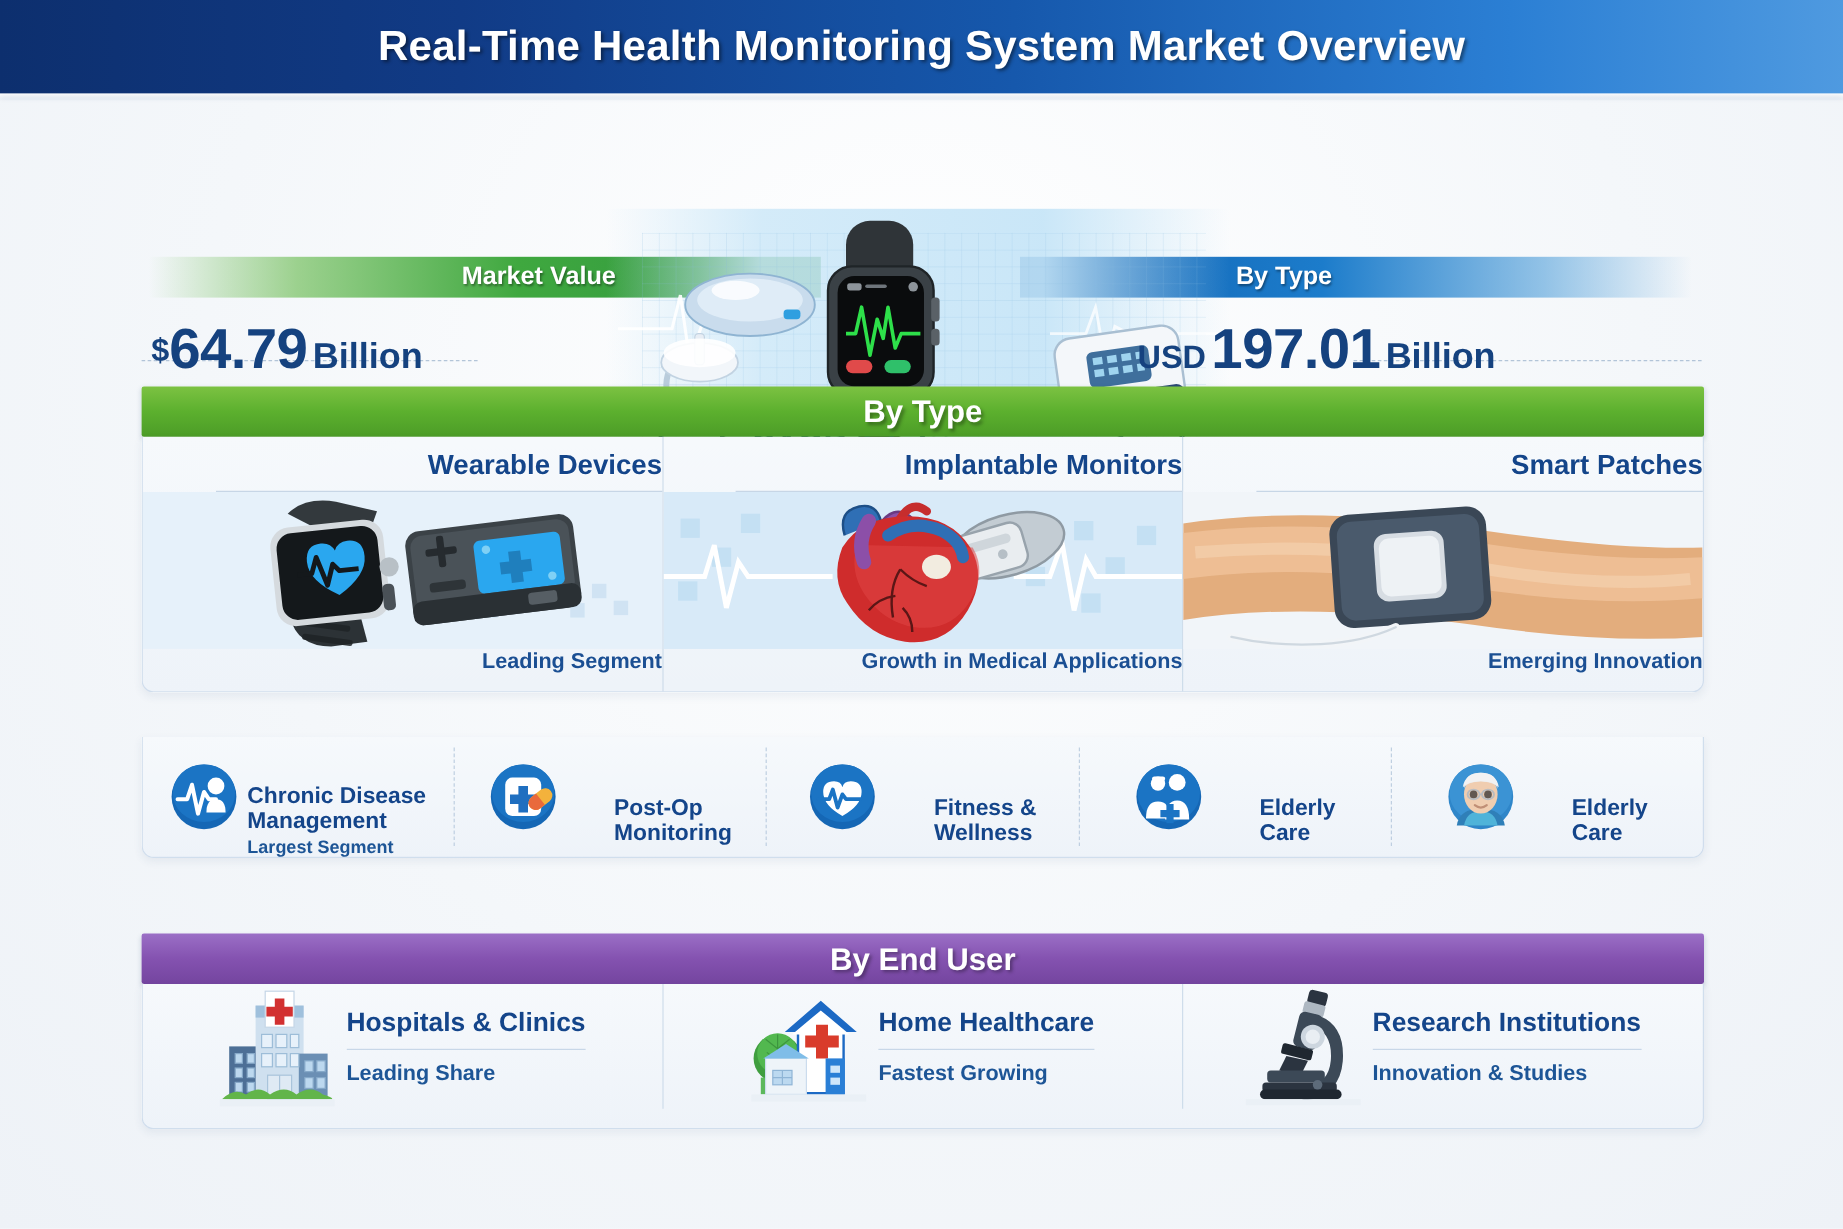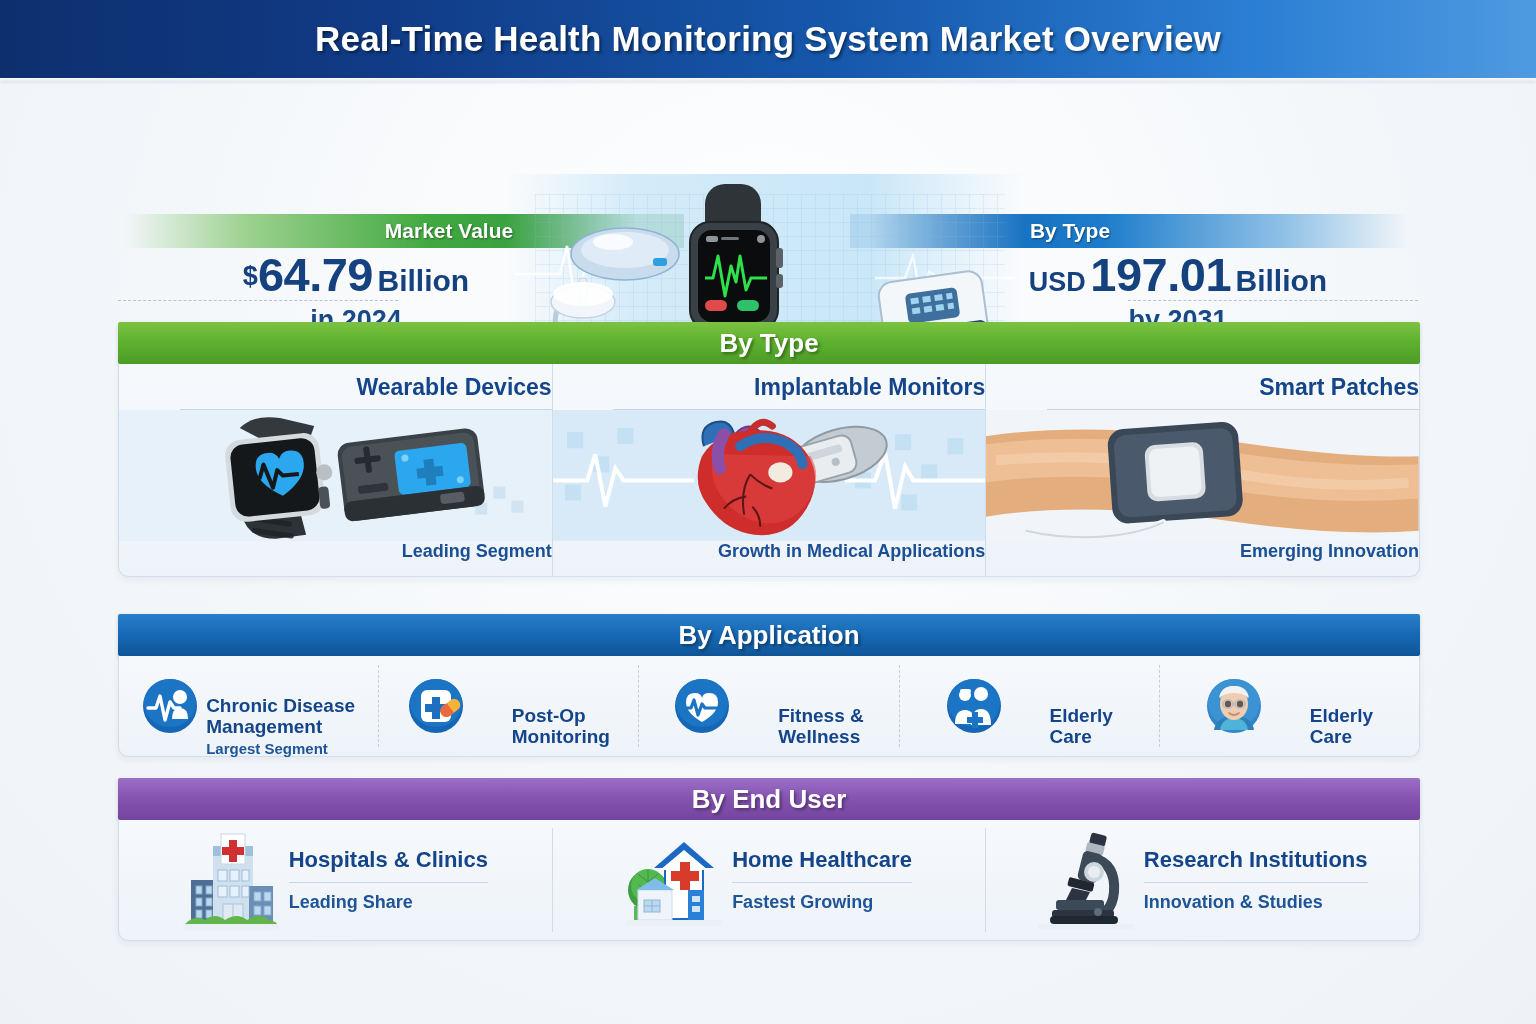--- a/index.html
+++ b/index.html
@@ -46,21 +46,21 @@
     left:124px; width:560px;
     background:linear-gradient(90deg,rgba(126,196,106,0) 0%,rgba(108,188,84,.65) 22%,#3fa83f 55%,#2e9340 100%);
   }
   .band-left span { margin-left:90px; }
   .band-right {
     left:850px; width:560px;
     background:linear-gradient(90deg,#0f5fae 0%,#1c7ccb 45%,rgba(64,150,214,.55) 78%,rgba(110,175,225,0) 100%);
   }
   .band-right span { margin-right:120px; }
 
-  .stat { position:absolute; top:164px; text-align:center; width:460px; }
+  .stat { position:absolute; top:180px; width:460px; }
   .stat-left  { left:126px; }
   .stat-right { left:948px; }
   .stat-line1 { color:#15427f; line-height:1.05; white-space:nowrap; }
   .stat-pre   { font-size:27px; font-weight:bold; vertical-align:super; }
   .stat-pre-usd { font-size:27px; font-weight:bold; }
   .stat-big   { font-size:47px; font-weight:bold; letter-spacing:-.5px; }
   .stat-unit  { font-size:30px; font-weight:bold; }
   .stat-line2 { color:#174a87; font-size:27px; font-weight:bold; margin-top:6px; }
 
   .dash {
@@ -145,21 +145,21 @@
   }
   .app-item + .app-item { border-left:1px dashed rgba(185,203,222,.9);gap:48px; }
   .app-icon { width:56px; height:56px; flex:0 0 56px; position:relative; }
   .app-icon svg { position:absolute; inset:0; }
   .app-text { display:flex; flex-direction:column;margin-top:40px; }
   .app-label { color:#14458a; font-size:19px; font-weight:bold; line-height:1.12; }
   .app-sub { color:#1d5596; font-size:15px; font-weight:600; margin-top:3px; }
 
   
   #sec-end { top:778px; }
-  .end-grid { display:flex; height:120px; align-items:center; }
+  .end-grid { display:flex; height:120px; align-items:flex-start; }
   .end-item { flex:1; display:flex; align-items:center; justify-content:center; gap:10px; }
   .end-item + .end-item { border-left:1px solid rgba(200,216,232,.85); }
   .end-icon { width:96px; height:104px; flex:0 0 96px; position:relative; }
   .end-icon svg { position:absolute; inset:0; }
   .end-text { display:flex; flex-direction:column; }
   .end-label { color:#14458a; font-size:22px; font-weight:bold; }
   .end-rule { width:100%; height:1px; background:rgba(195,212,229,.9); margin:9px 0; }
   .end-sub { color:#1d5596; font-size:18px; font-weight:600; }
 </style>
 </head>
@@ -391,23 +391,20 @@
             </svg>
           </div>
           <div class="type-cap">Emerging Innovation</div>
         </div>
 
       </div>
     </div>
   </div>
 
   <div class="section" id="sec-app">
-    <div class="sec-band sec-blue">
-      <span>By Application</span>
-    </div>
     <div class="sec-body">
       <div class="app-grid">
 
         <div class="app-item">
           <div class="app-icon">
             <svg viewBox="0 0 56 56">
               <ellipse cx="28" cy="28" rx="27" ry="27" fill="#1567b5"></ellipse>
               <ellipse cx="28" cy="25" rx="26" ry="24" fill="#1b74c4"></ellipse>
               <circle cx="38" cy="19" r="7" fill="#ffffff"></circle>
               <path d="M30 41 q0 -11 8 -11 q8 0 8 11 Z" fill="#ffffff"></path>

